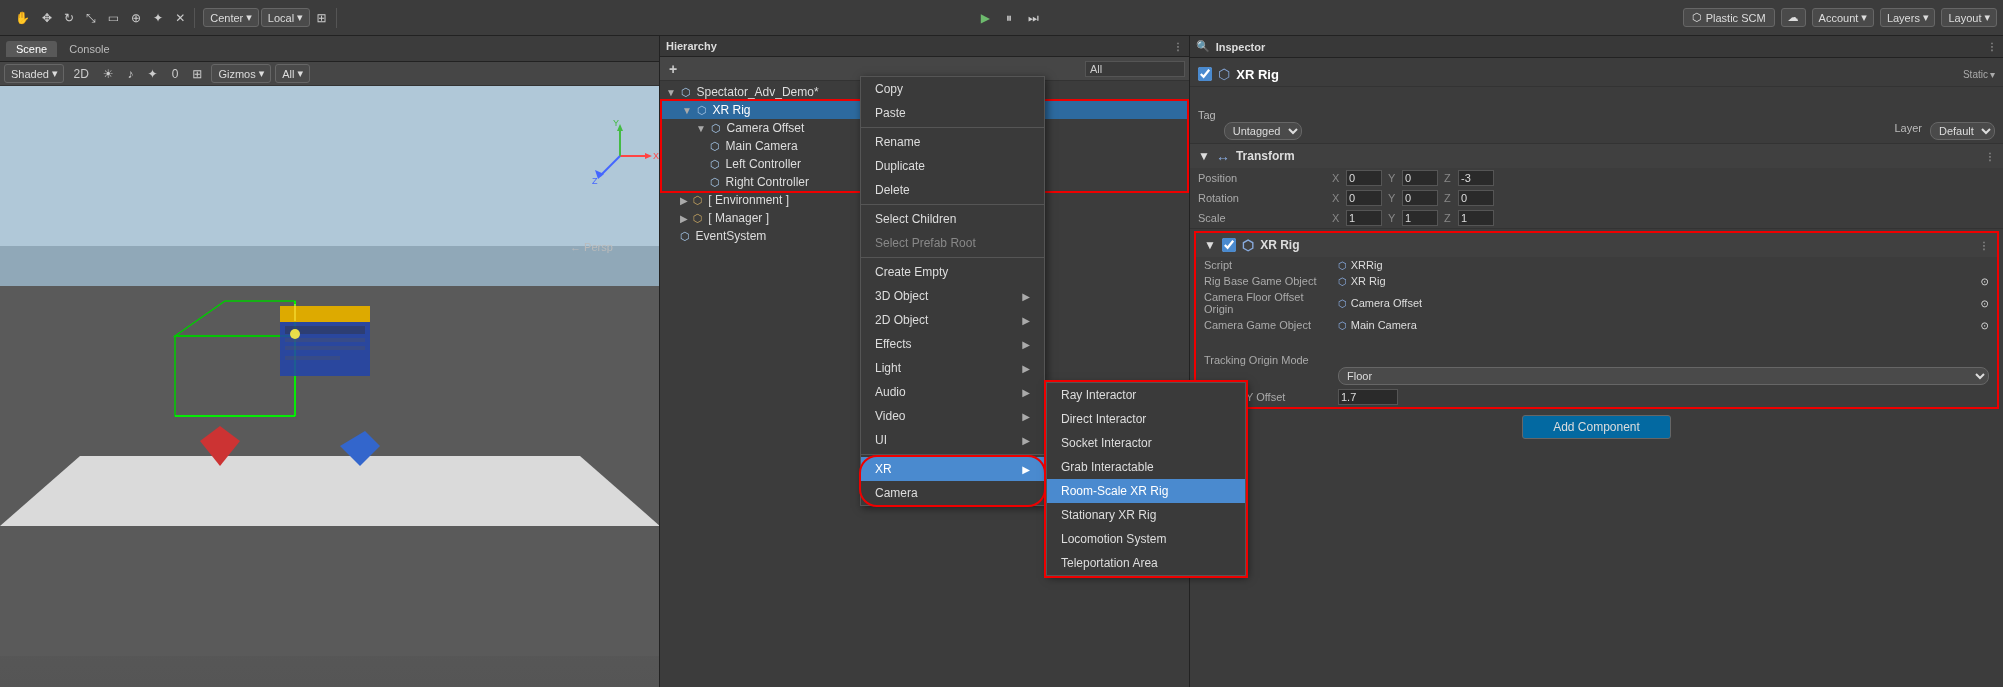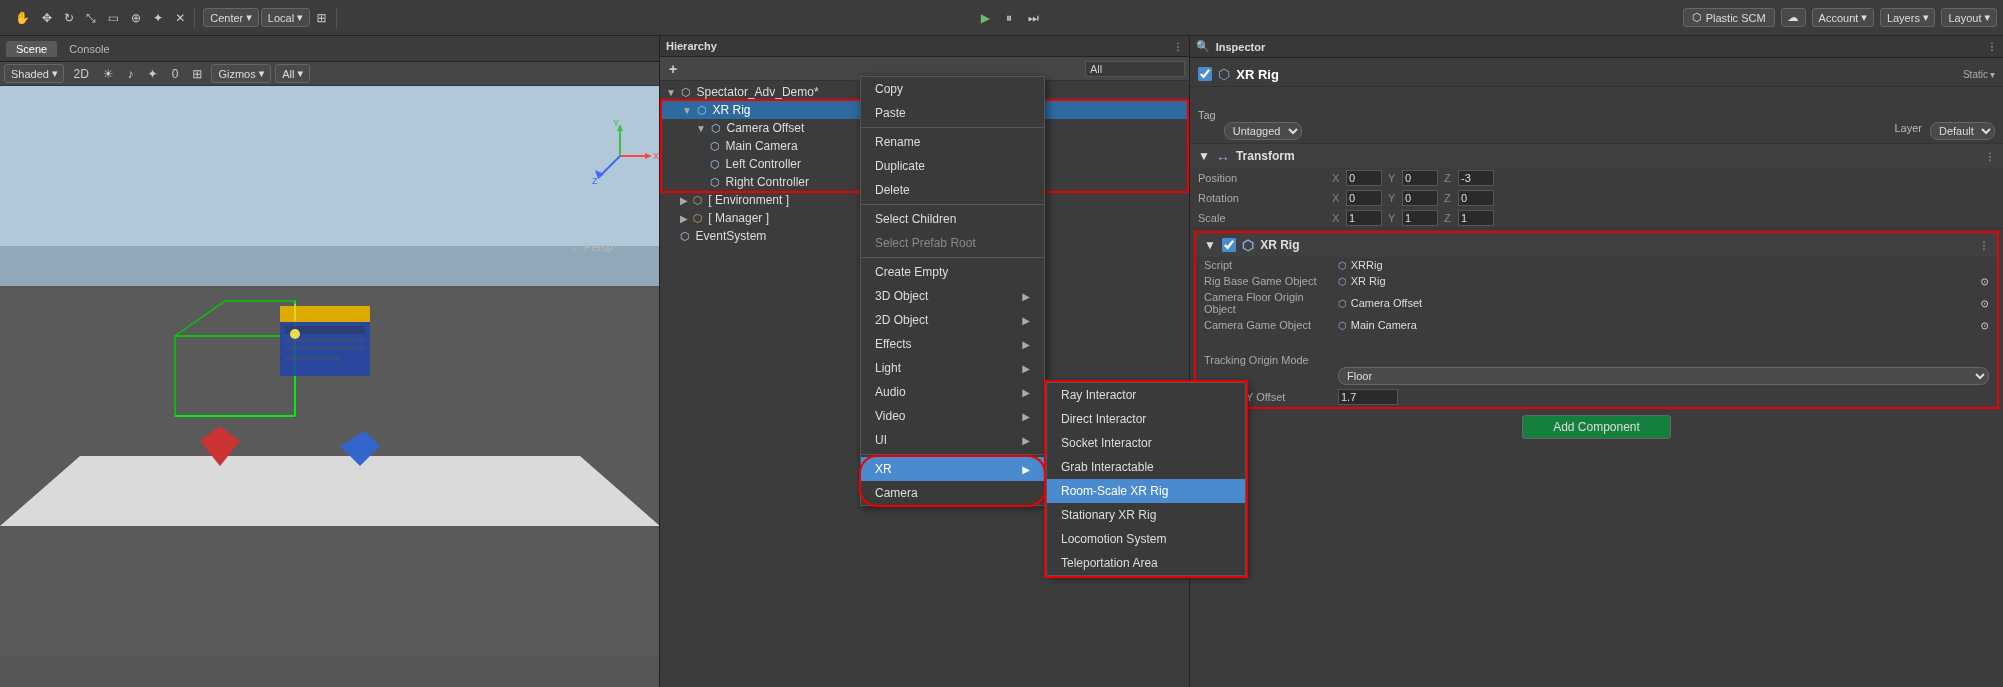--- a/index.html
+++ b/index.html
@@ -335,21 +335,21 @@
       font-size: 11px;
     }
     .xr-rig-block {
       border: 2px solid #e00;
       margin: 2px 4px;
     }
     .comp-ref-icon { font-size: 10px; color: #88aadd; }
     .add-component-btn {
       margin: 6px auto;
       display: block;
-      background: #15803d;
+      background: #0369a1;
       border: 1px solid #666;
       color: #ddd;
       padding: 4px 30px;
       border-radius: 3px;
       cursor: pointer;
       font-size: 12px;
     }
   </style>
 </head>
 <body>
@@ -736,21 +736,21 @@
         </div>
         <div class="component-row">
           <span class="comp-label">Rig Base Game Object</span>
           <div class="comp-value">
             <span class="comp-ref-icon">⬡</span>
             <span>XR Rig</span>
             <span style="margin-left:auto;font-size:10px;">⊙</span>
           </div>
         </div>
         <div class="component-row">
-          <span class="comp-label">Camera Floor Origin Object</span>
+          <span class="comp-label">Camera Floor Offset Origin</span>
           <div class="comp-value">
             <span class="comp-ref-icon">⬡</span>
             <span>Camera Offset</span>
             <span style="margin-left:auto;font-size:10px;">⊙</span>
           </div>
         </div>
         <div class="component-row">
           <span class="comp-label">Camera Game Object</span>
           <div class="comp-value">
             <span class="comp-ref-icon">⬡</span>

